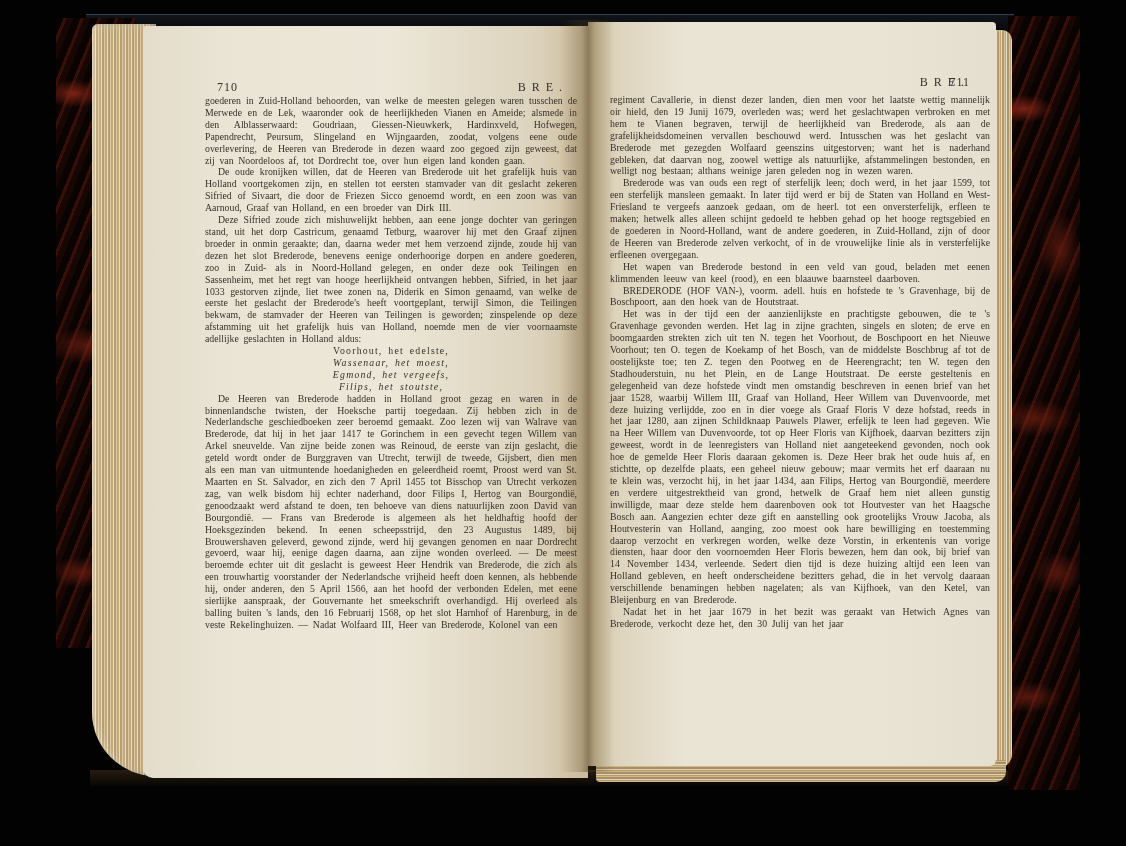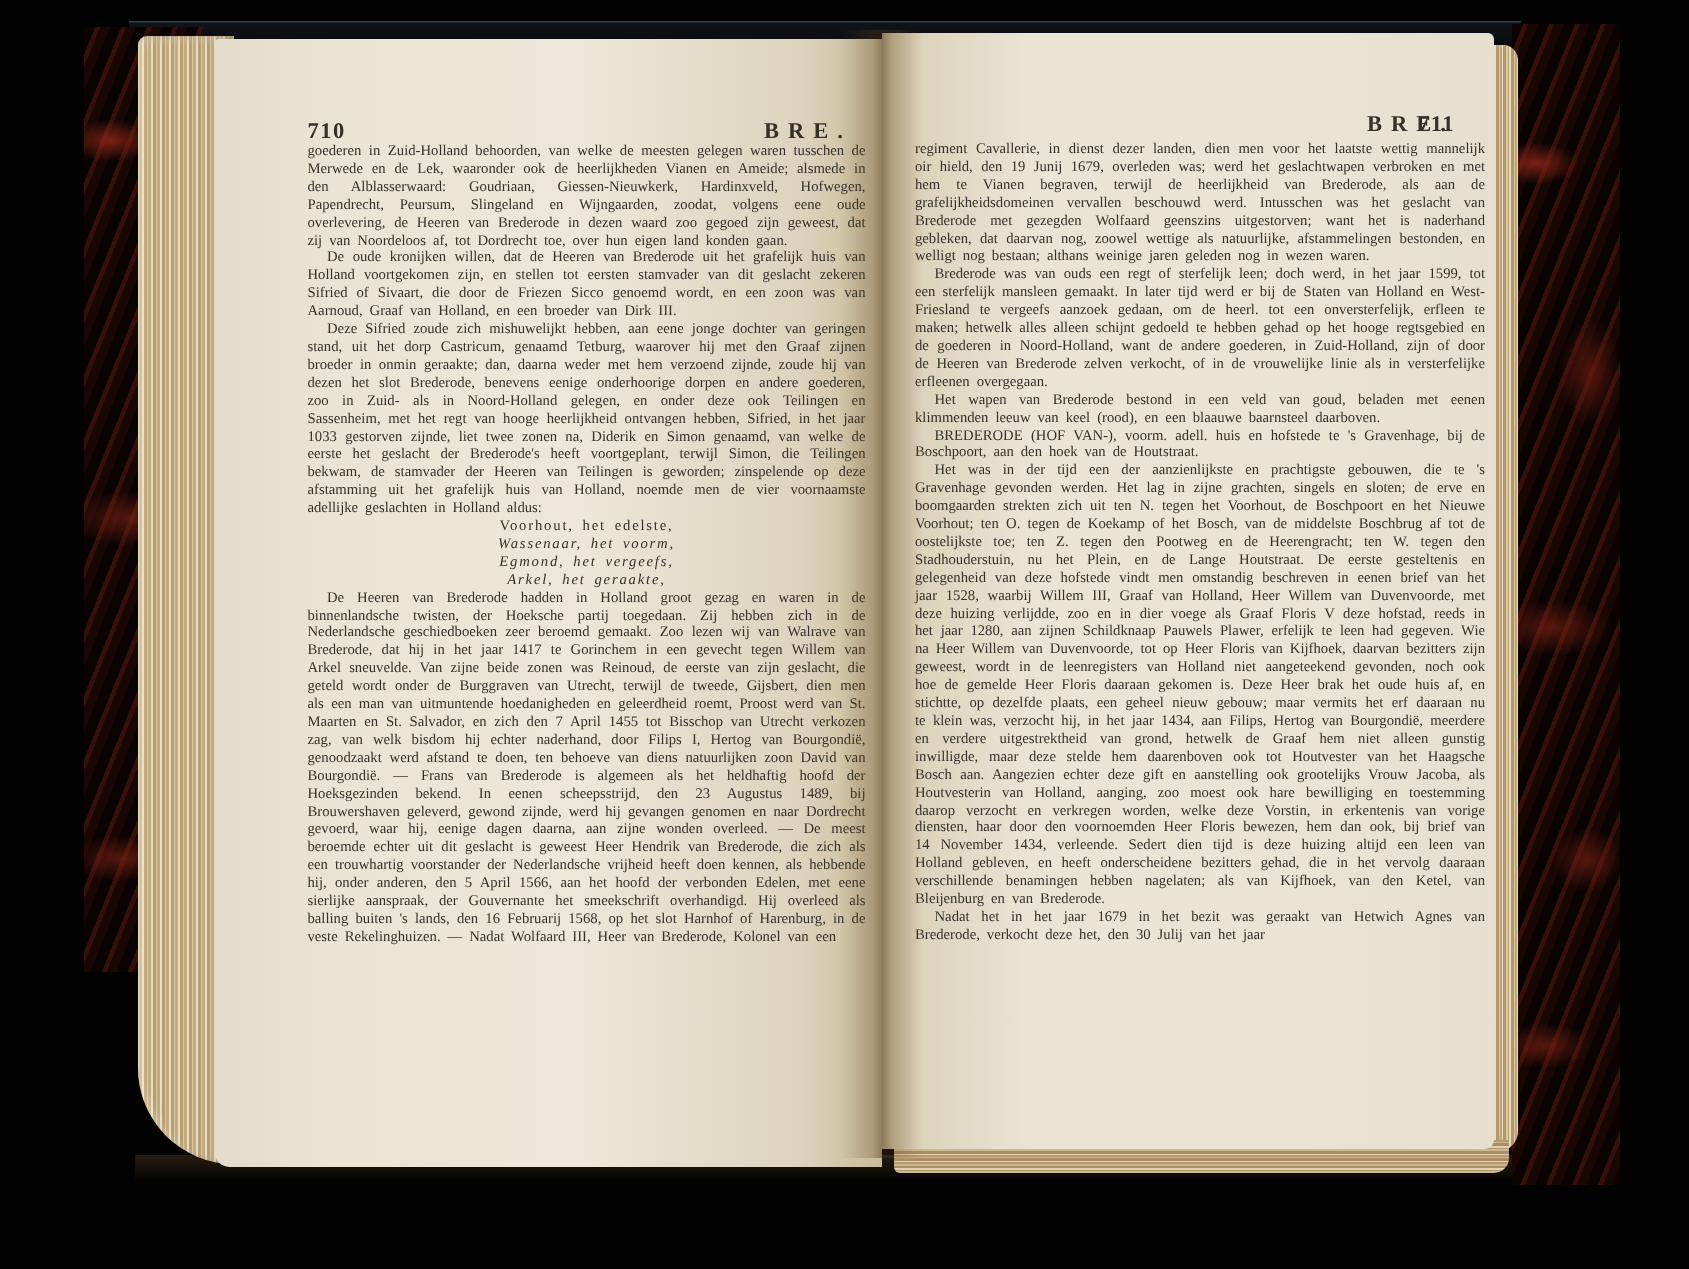--- a/index.html
+++ b/index.html
@@ -82,21 +82,21 @@
   }
   .gutter {
     position: absolute; left: 560px; top: 20px; width: 56px; height: 752px;
     background: linear-gradient(90deg,
       rgba(70,50,25,0) 0%, rgba(95,70,38,.28) 38%, rgba(70,48,22,.45) 50%,
       rgba(95,70,38,.25) 62%, rgba(70,50,25,0) 100%);
     z-index: 4; pointer-events: none;
   }
 
   
-  .header { position: absolute; height: 14px; font-size: 15px; font-weight: bold; }
+  .header { position: absolute; height: 14px; font-size: 12px; font-weight: normal; margin-left: 12px; }
   .page-left  .header { left: 62px;  right: 20px; top: 54px; }
   .page-right .header { left: 22px;  right: 26px; top: 53px; }
   .pnum { position: absolute; top: 0; letter-spacing: 1px; }
   .page-left  .pnum { left: 0; }
   .page-right .pnum { right: 0; }
   .rhead { display: block; text-align: right; letter-spacing: 6px; }
 
   
   .text {
     position: absolute;
@@ -130,23 +130,23 @@
     <div class="header">
       <span class="pnum">710</span>
       <span class="rhead">BRE.</span>
     </div>
     <div class="text">
       <p class="p">goederen in Zuid-Holland behoorden, van welke de meesten gelegen waren tusschen de Merwede en de Lek, waaronder ook de heerlijkheden Vianen en Ameide; alsmede in den Alblasserwaard: Goudriaan, Giessen-Nieuwkerk, Hardinxveld, Hofwegen, Papendrecht, Peursum, Slingeland en Wijngaarden, zoodat, volgens eene oude overlevering, de Heeren van Brederode in dezen waard zoo gegoed zijn geweest, dat zij van Noordeloos af, tot Dordrecht toe, over hun eigen land konden gaan.</p>
       <p class="p ind">De oude kronijken willen, dat de Heeren van Brederode uit het grafelijk huis van Holland voortgekomen zijn, en stellen tot eersten stamvader van dit geslacht zekeren Sifried of Sivaart, die door de Friezen Sicco genoemd wordt, en een zoon was van Aarnoud, Graaf van Holland, en een broeder van Dirk III.</p>
       <p class="p ind">Deze Sifried zoude zich mishuwelijkt hebben, aan eene jonge dochter van geringen stand, uit het dorp Castricum, genaamd Tetburg, waarover hij met den Graaf zijnen broeder in onmin geraakte; dan, daarna weder met hem verzoend zijnde, zoude hij van dezen het slot Brederode, benevens eenige onderhoorige dorpen en andere goederen, zoo in Zuid- als in Noord-Holland gelegen, en onder deze ook Teilingen en Sassenheim, met het regt van hooge heerlijkheid ontvangen hebben, Sifried, in het jaar 1033 gestorven zijnde, liet twee zonen na, Diderik en Simon genaamd, van welke de eerste het geslacht der Brederode's heeft voortgeplant, terwijl Simon, die Teilingen bekwam, de stamvader der Heeren van Teilingen is geworden; zinspelende op deze afstamming uit het grafelijk huis van Holland, noemde men de vier voornaamste adellijke geslachten in Holland aldus:</p>
       <div class="verse">
         <div class="line">Voorhout, het edelste,</div>
-        <div class="line">Wassenaar, het voorm,</div>
+        <div class="line">Wassenaar, het moest,</div>
         <div class="line">Egmond, het vergeefs,</div>
-        <div class="line">Arkel, het geraakte,</div>
+        <div class="line">Filips, het stoutste,</div>
       </div>
       <p class="p ind">De Heeren van Brederode hadden in Holland groot gezag en waren in de binnenlandsche twisten, der Hoeksche partij toegedaan. Zij hebben zich in de Nederlandsche geschiedboeken zeer beroemd gemaakt. Zoo lezen wij van Walrave van Brederode, dat hij in het jaar 1417 te Gorinchem in een gevecht tegen Willem van Arkel sneuvelde. Van zijne beide zonen was Reinoud, de eerste van zijn geslacht, die geteld wordt onder de Burggraven van Utrecht, terwijl de tweede, Gijsbert, dien men als een man van uitmuntende hoedanigheden en geleerdheid roemt, Proost werd van St. Maarten en St. Salvador, en zich den 7 April 1455 tot Bisschop van Utrecht verkozen zag, van welk bisdom hij echter naderhand, door Filips I, Hertog van Bourgondië, genoodzaakt werd afstand te doen, ten behoeve van diens natuurlijken zoon David van Bourgondië. — Frans van Brederode is algemeen als het heldhaftig hoofd der Hoeksgezinden bekend. In eenen scheepsstrijd, den 23 Augustus 1489, bij Brouwershaven geleverd, gewond zijnde, werd hij gevangen genomen en naar Dordrecht gevoerd, waar hij, eenige dagen daarna, aan zijne wonden overleed. — De meest beroemde echter uit dit geslacht is geweest Heer Hendrik van Brederode, die zich als een trouwhartig voorstander der Nederlandsche vrijheid heeft doen kennen, als hebbende hij, onder anderen, den 5 April 1566, aan het hoofd der verbonden Edelen, met eene sierlijke aanspraak, der Gouvernante het smeekschrift overhandigd. Hij overleed als balling buiten 's lands, den 16 Februarij 1568, op het slot Harnhof of Harenburg, in de veste Rekelinghuizen. — Nadat Wolfaard III, Heer van Brederode, Kolonel van een</p>
     </div>
   </div>
 
   <div class="page page-right">
     <div class="header">
       <span class="rhead">BRE.</span>
       <span class="pnum">711</span>
     </div>

